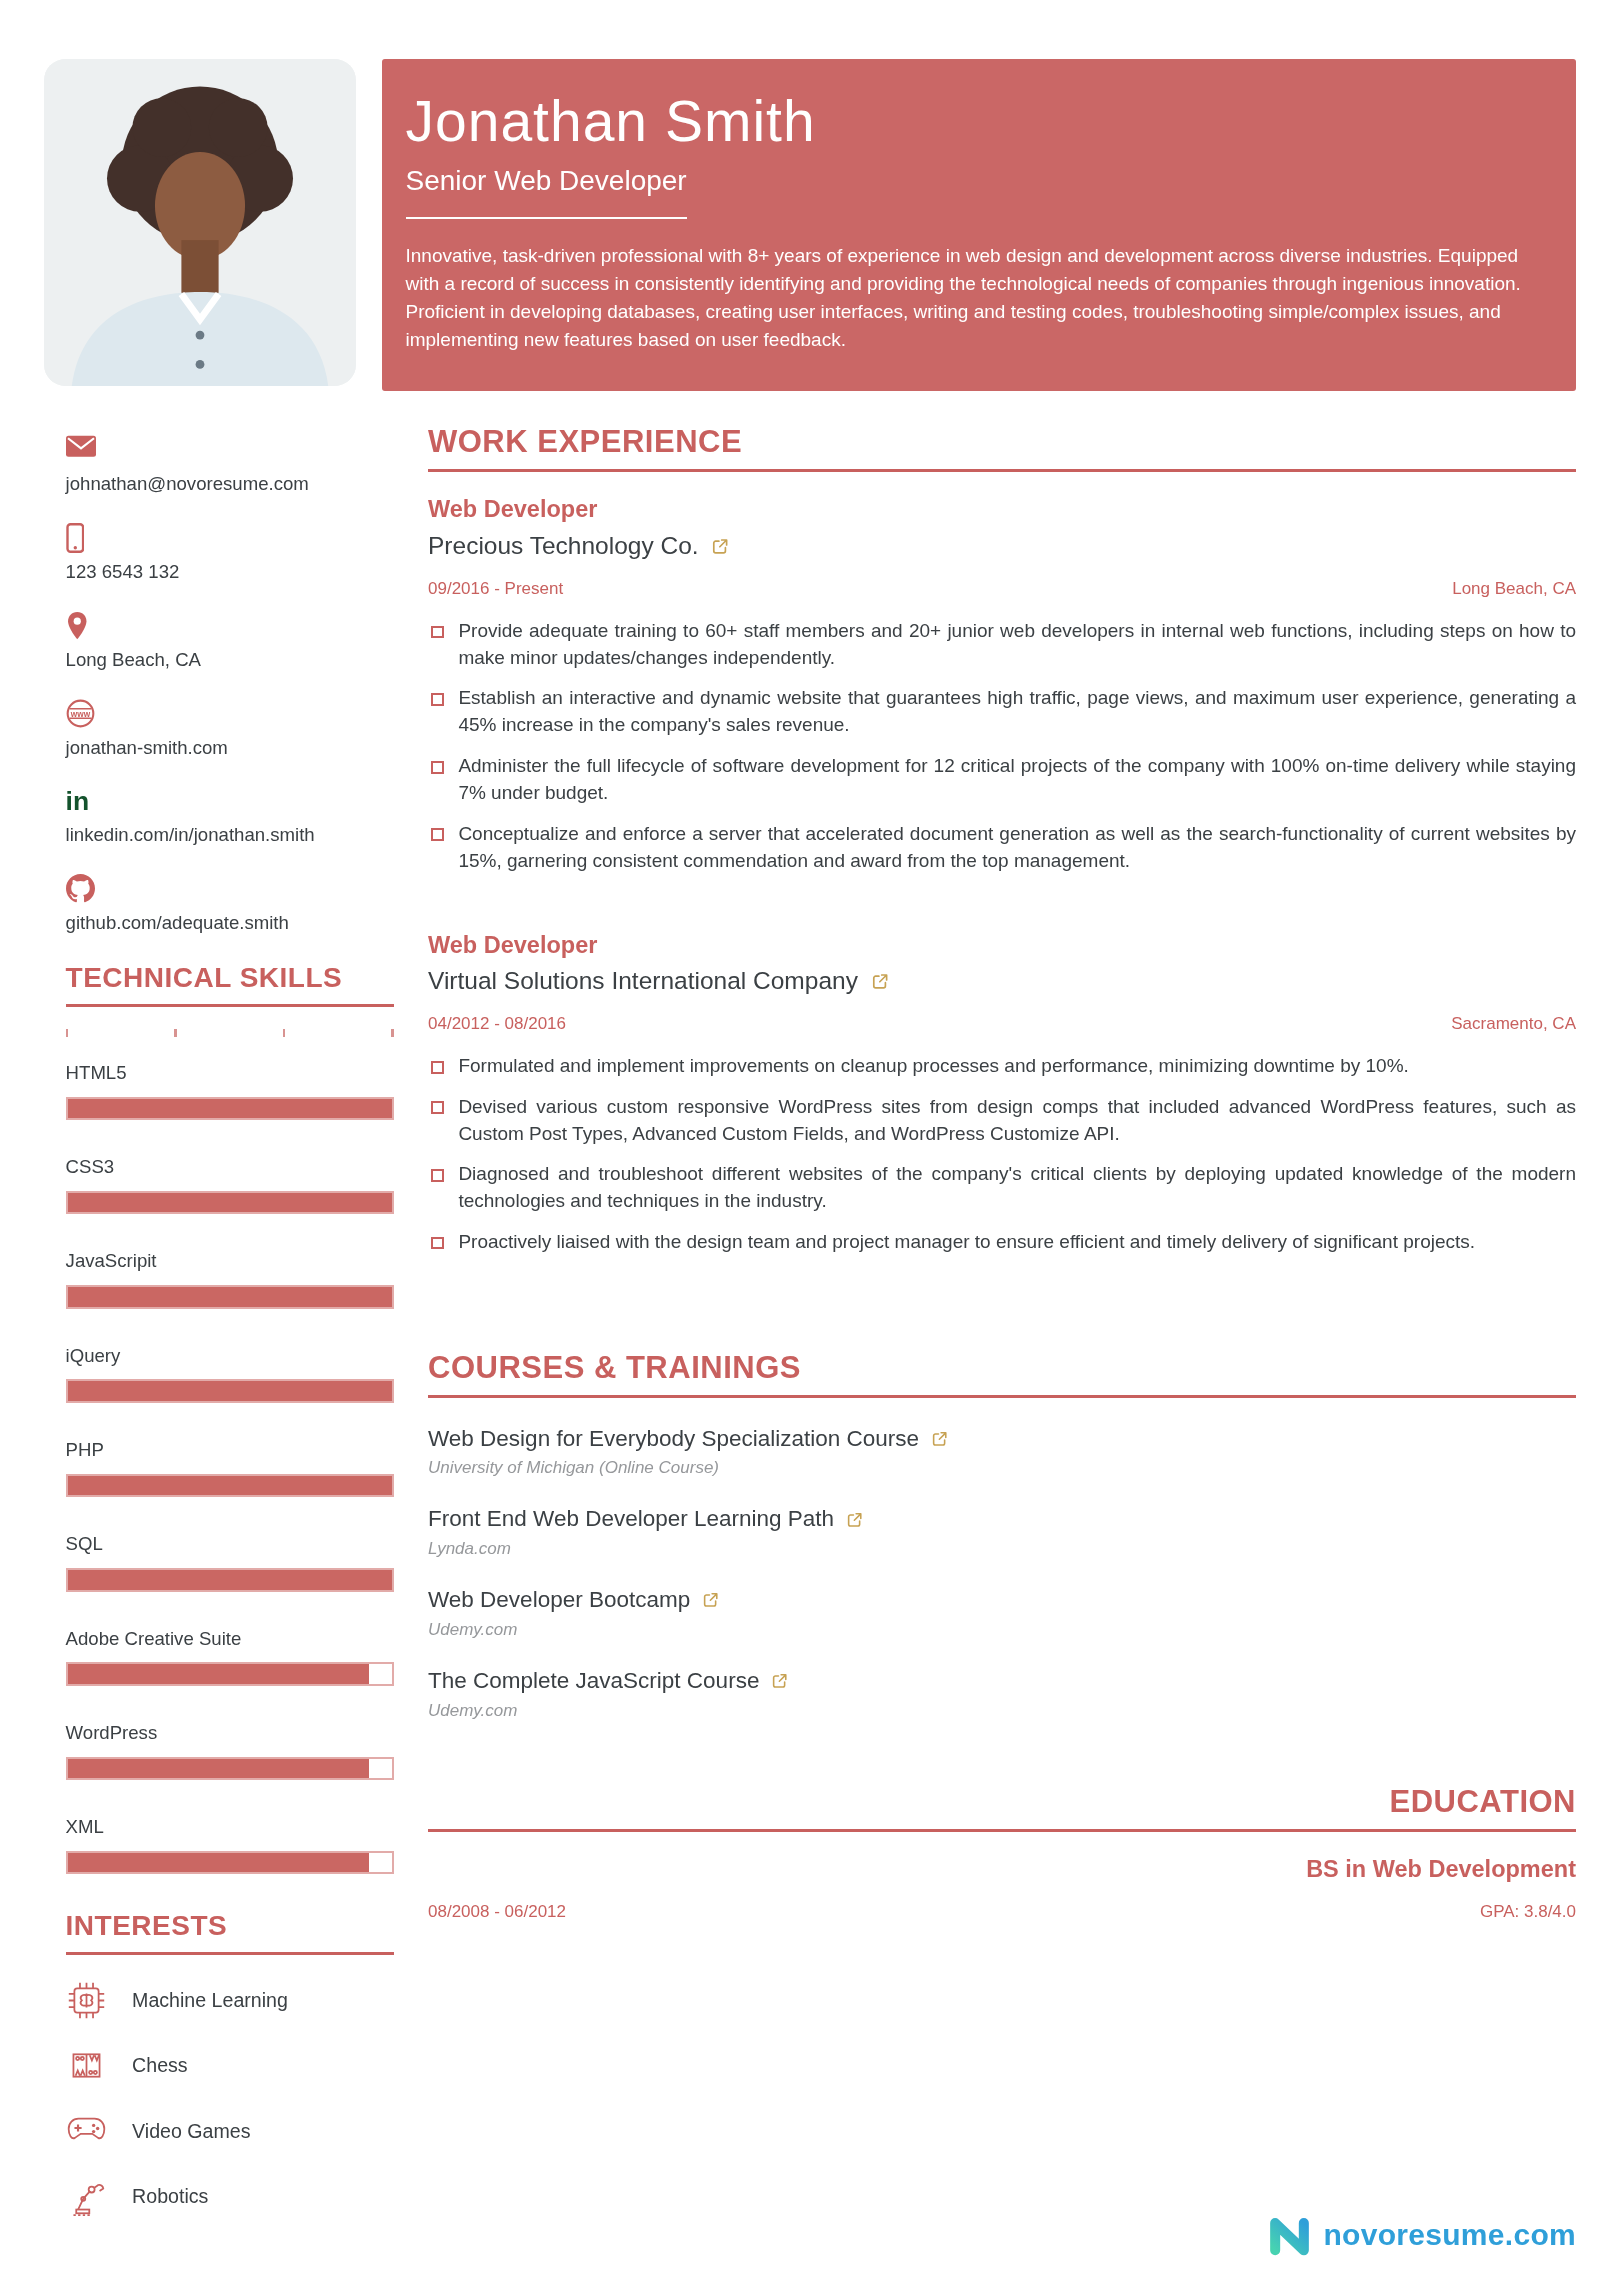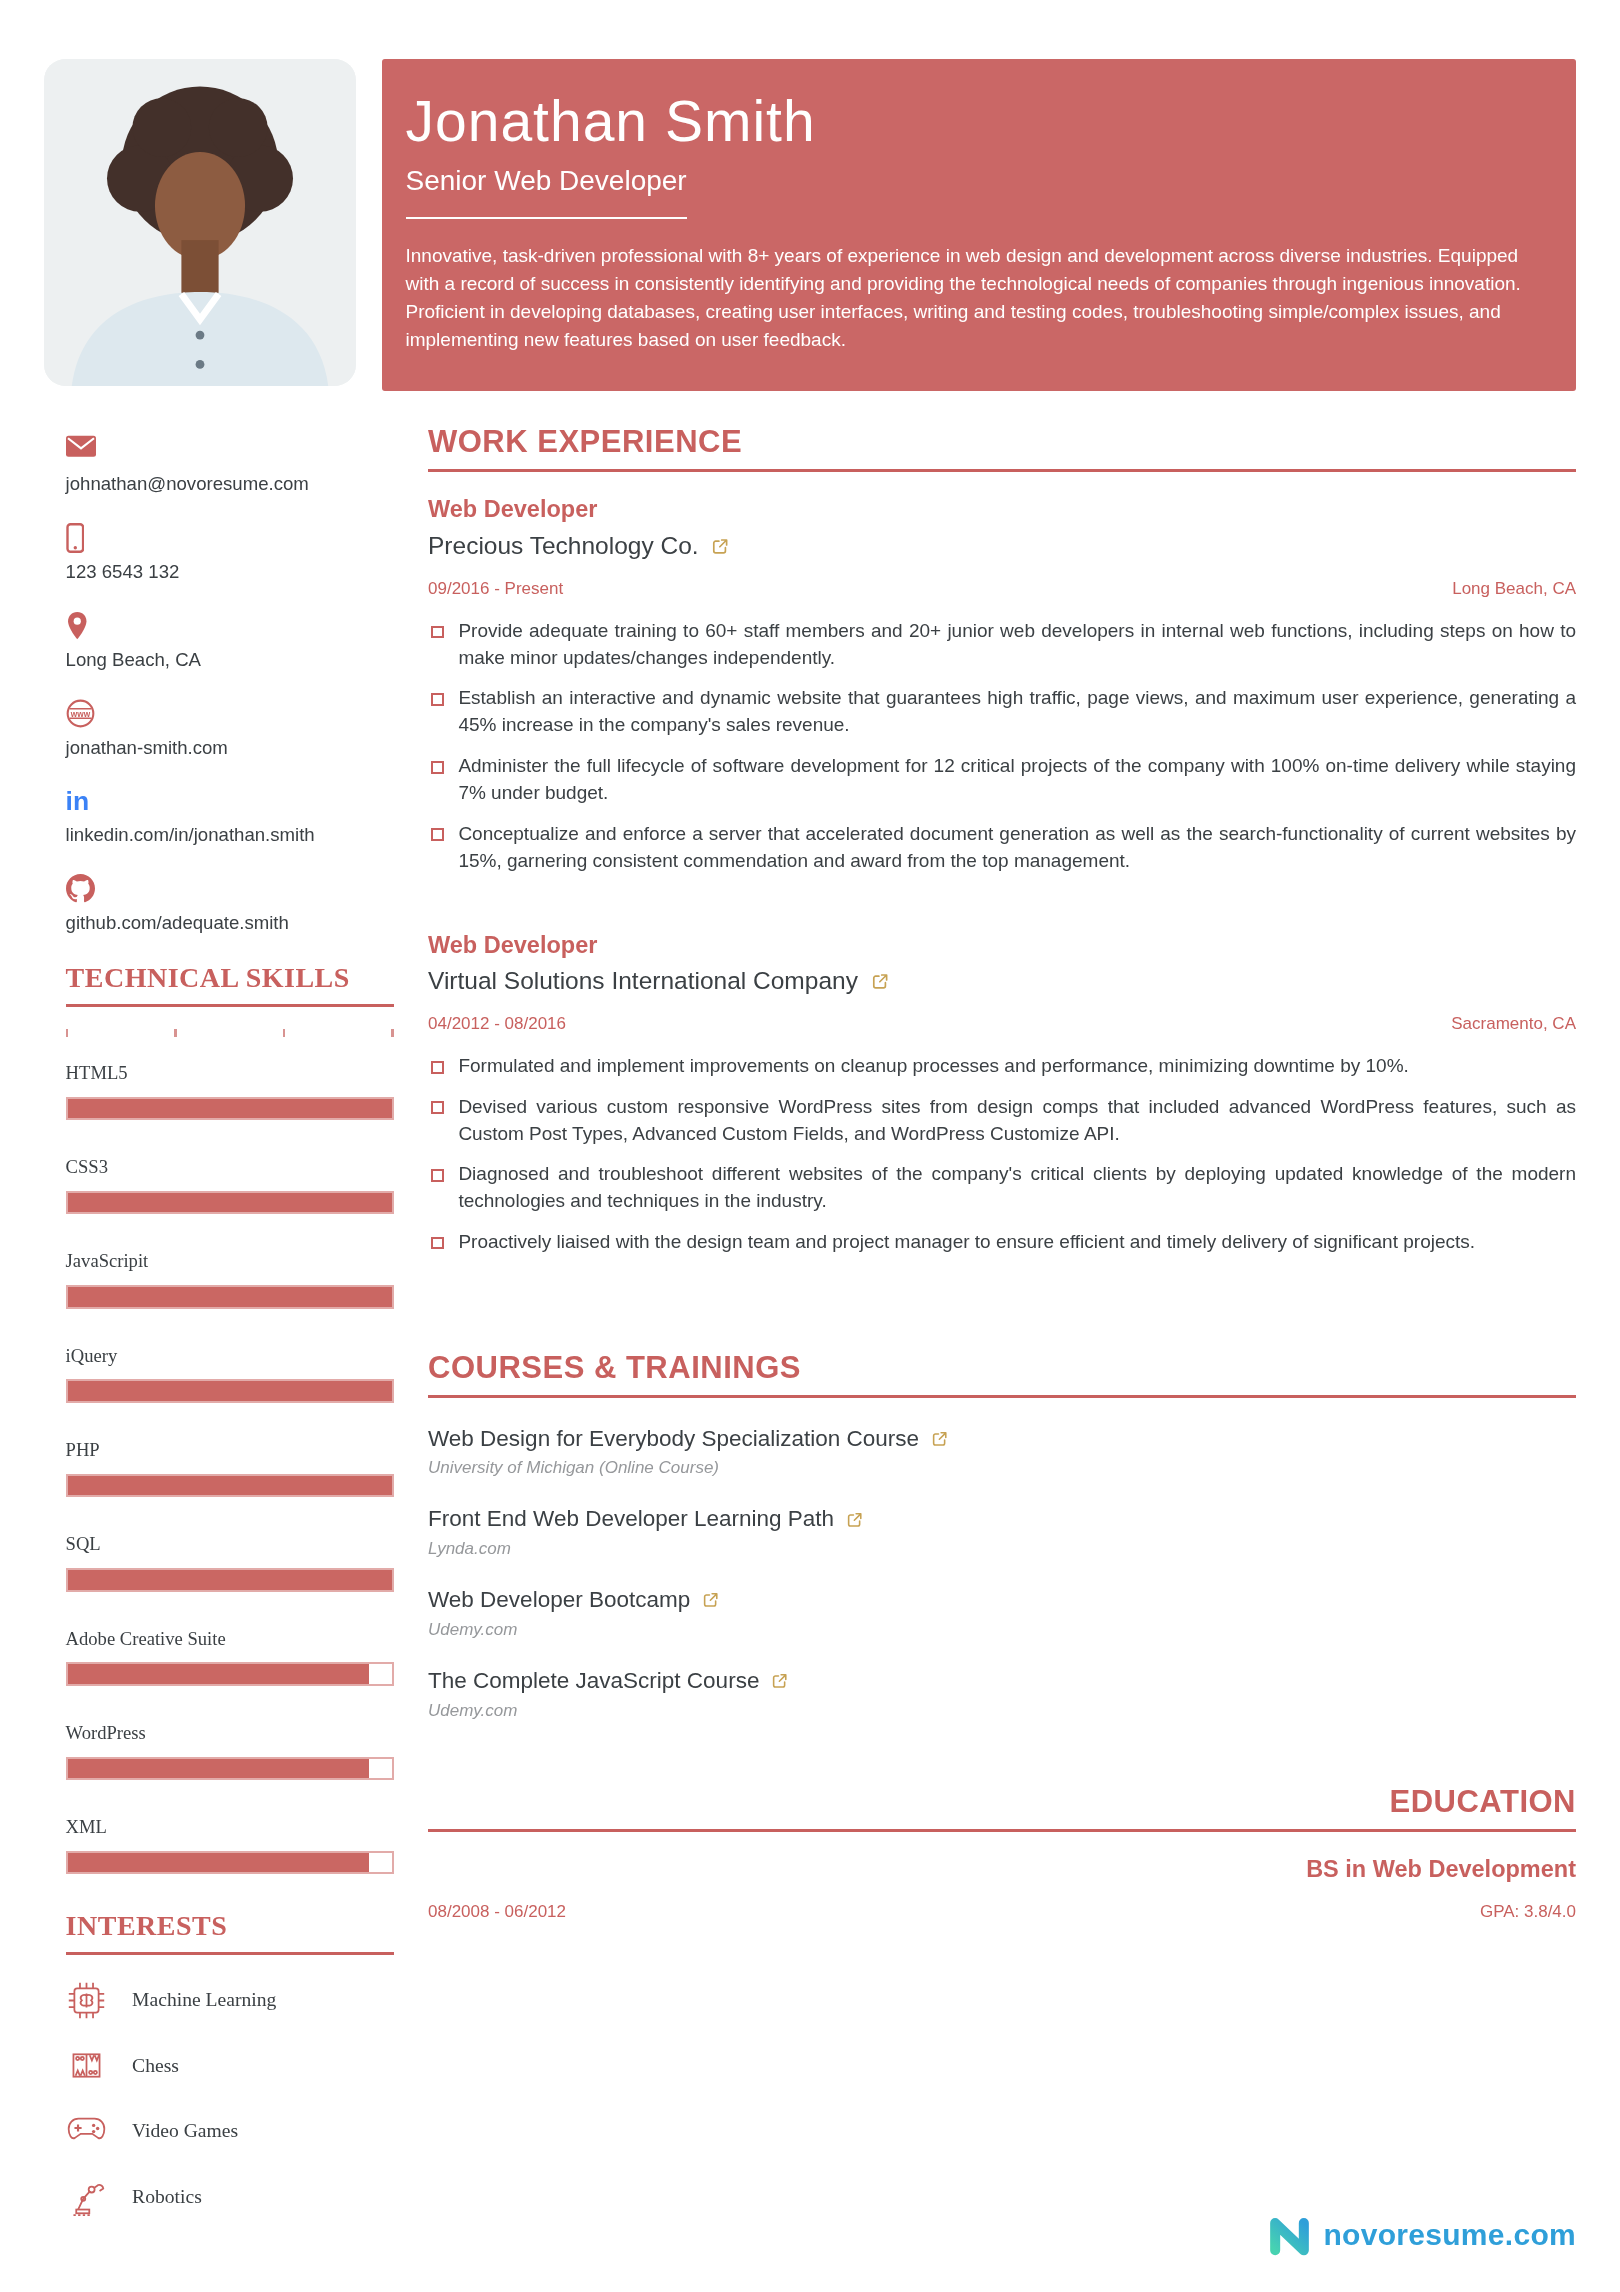--- a/index.html
+++ b/index.html
@@ -8,24 +8,24 @@
   .columns{display:flex;padding:59px 44px 0 44px;}
   .sidebar{width:350px;margin-right:34px;flex:none;}
   .main{flex:1;min-width:0;}
 
   
   .photo{width:312px;height:327px;border-radius:21.6px;overflow:hidden;background:#edf0f1;}
   .contact{margin-top:49px;padding-left:21.6px;}
   .contact-item{margin-bottom:28px;}
   .cicon{display:block;height:31px;margin-bottom:6.9px;}
   .cicon svg{display:block;}
-  .cicon .in-txt{font-size:26.5px;font-weight:bold;color:#3b82f6;line-height:29px;display:block;}
+  .cicon .in-txt{font-size:26.5px;font-weight:bold;color:#14532d;line-height:29px;display:block;}
   .cvalue{font-size:18.6px;color:#3b4044;}
 
-  .side-sec{margin-top:15px;padding-left:21.6px;font-family:Liberation Serif, serif;}
+  .side-sec{margin-top:15px;padding-left:21.6px;}
   .side-h2{font-size:28px;font-weight:bold;color:#c8605e;letter-spacing:0.5px;margin:0;}
   .sec-line{height:2.9px;background:#c8605e;margin-top:9.8px;}
   .ruler{margin-top:21.6px;display:flex;justify-content:space-between;}
   .tick{width:2.9px;height:8.8px;background:#d89391;}
   .skill{margin-top:24.5px;margin-bottom:36px;}
   .skill-name{font-size:18.6px;margin-bottom:12.7px;}
   .skill-bar{height:19.6px;border:2px solid #e2aba9;background:#fff;}
   .skill-fill{height:100%;background:#ca6763;}
 
   .interest{display:flex;align-items:center;margin-top:24.5px;}

